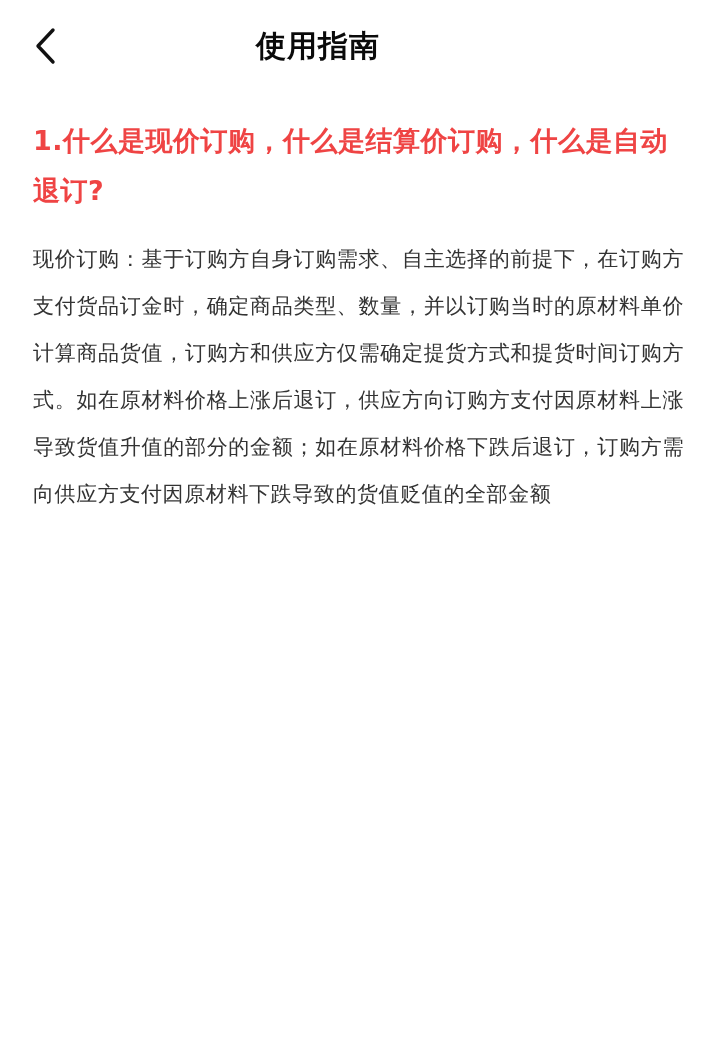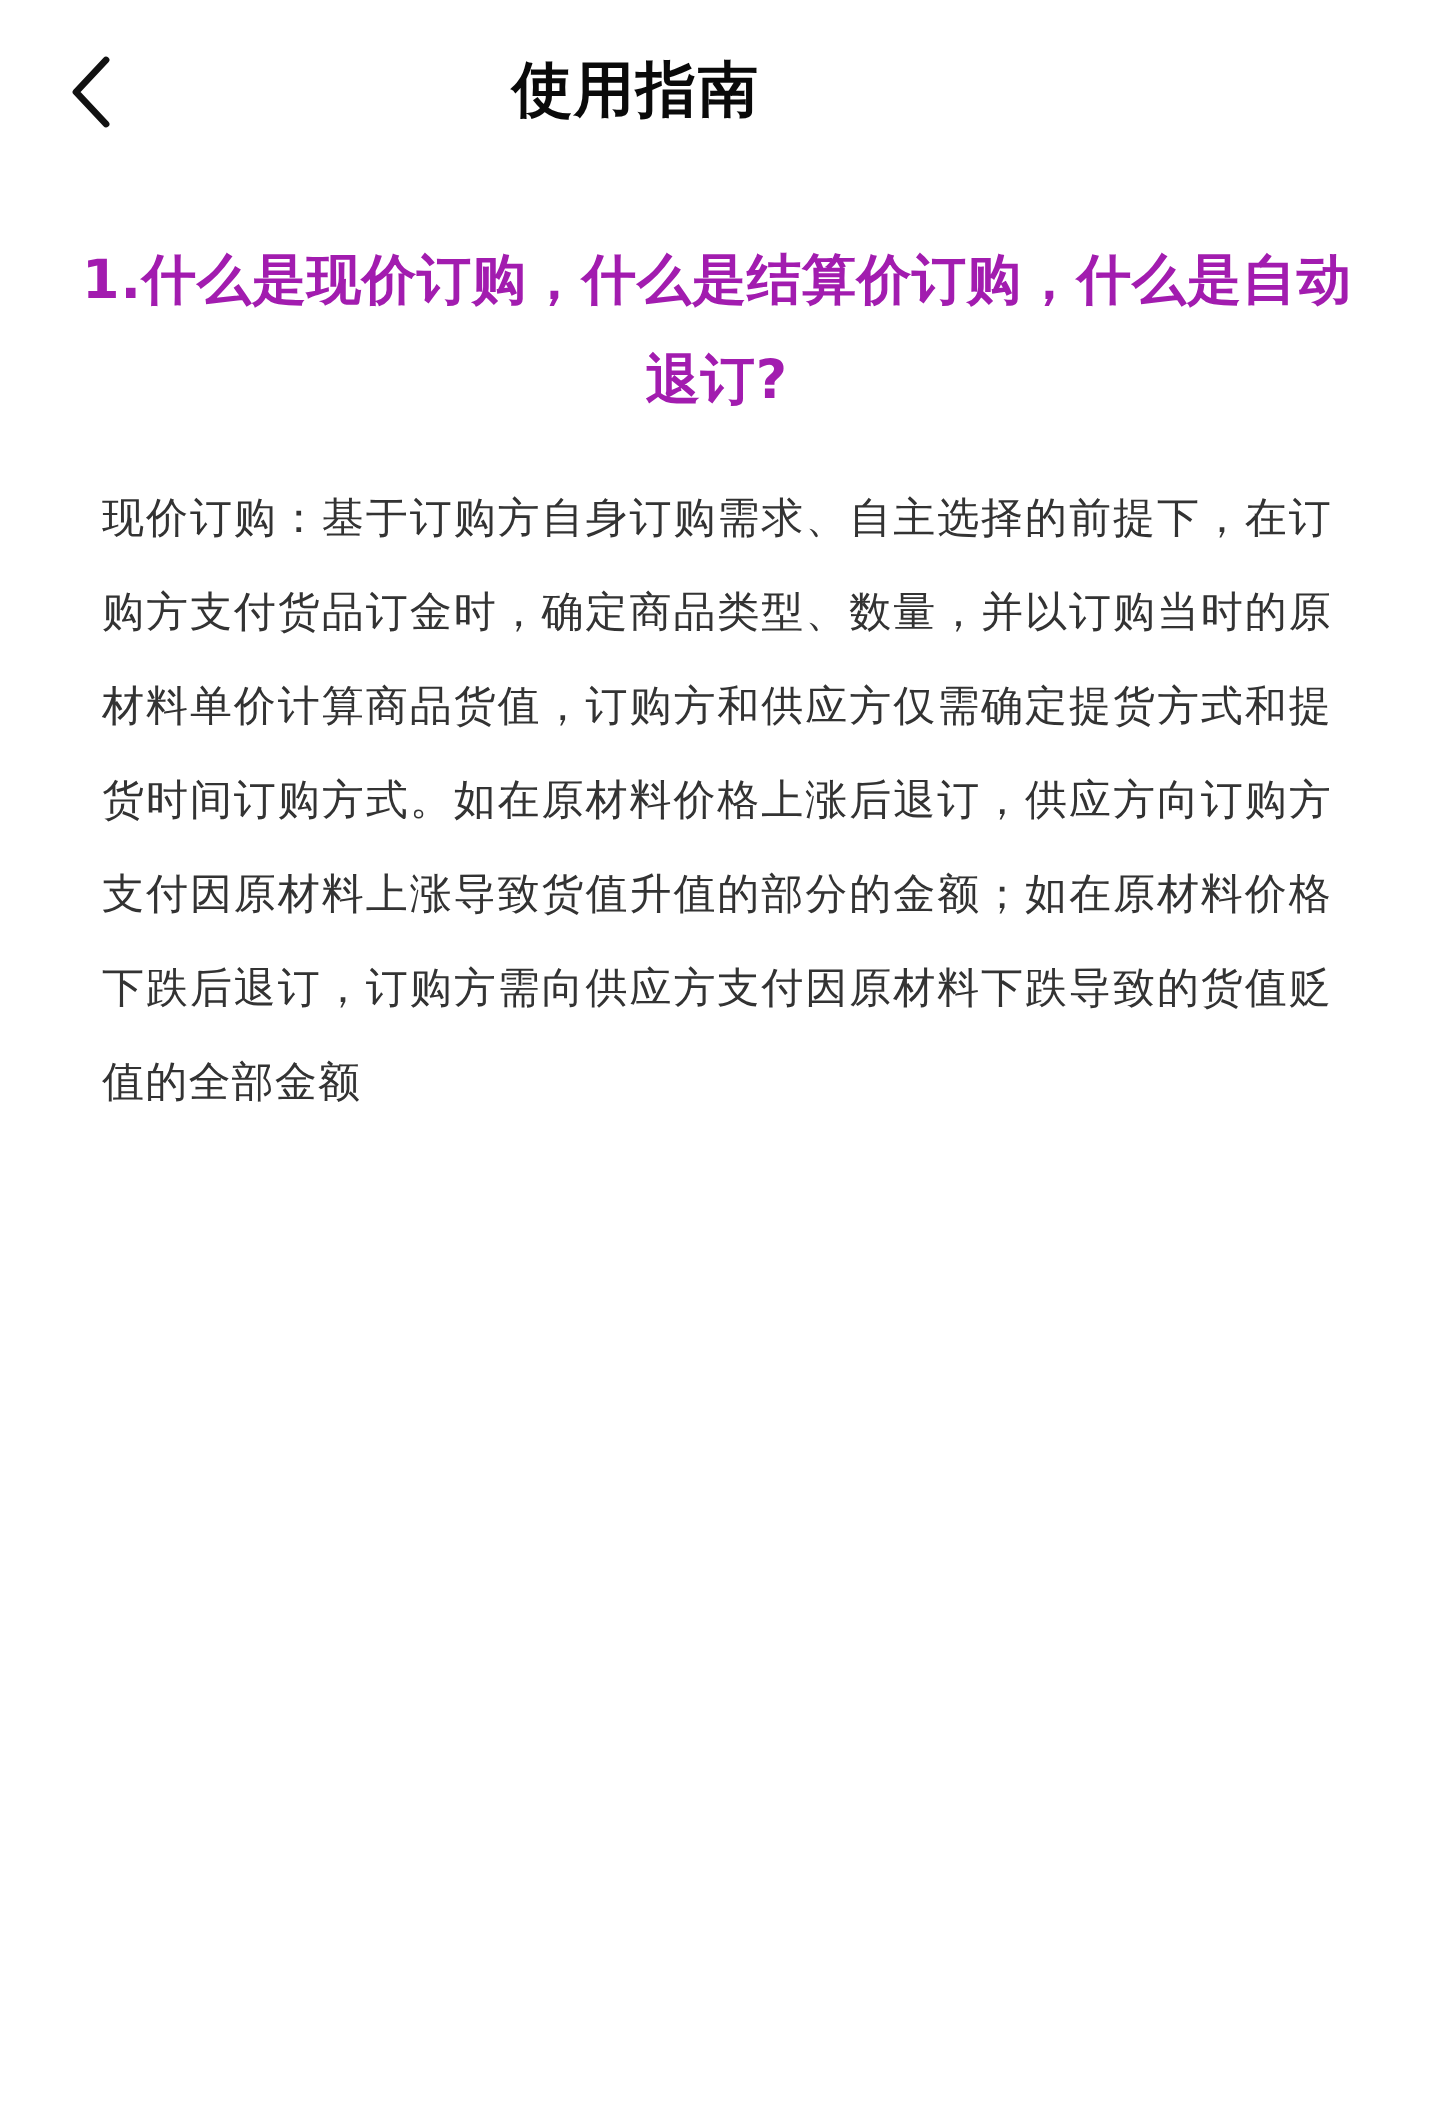--- a/index.html
+++ b/index.html
@@ -48,26 +48,25 @@
       line-height: 44px;
     }
     .content {
       padding: 24px 36px 0 33px;
     }
     .question-title {
       margin: 0;
       font-size: 27px;
       font-weight: bold;
       line-height: 50px;
-      color: #a21caf;
+      color: #ef4444;
       letter-spacing: 0.5px;
-      text-align: center;
     }
     .answer-paragraph {
-      margin: 18px;
+      margin: 0;
       font-size: 21px;
       line-height: 47px;
       color: #333333;
       letter-spacing: 0.6px;
       text-align: justify;
     }
     .answer-paragraph.first {
       margin-top: 20px;
     }
     .answer-paragraph.second {

